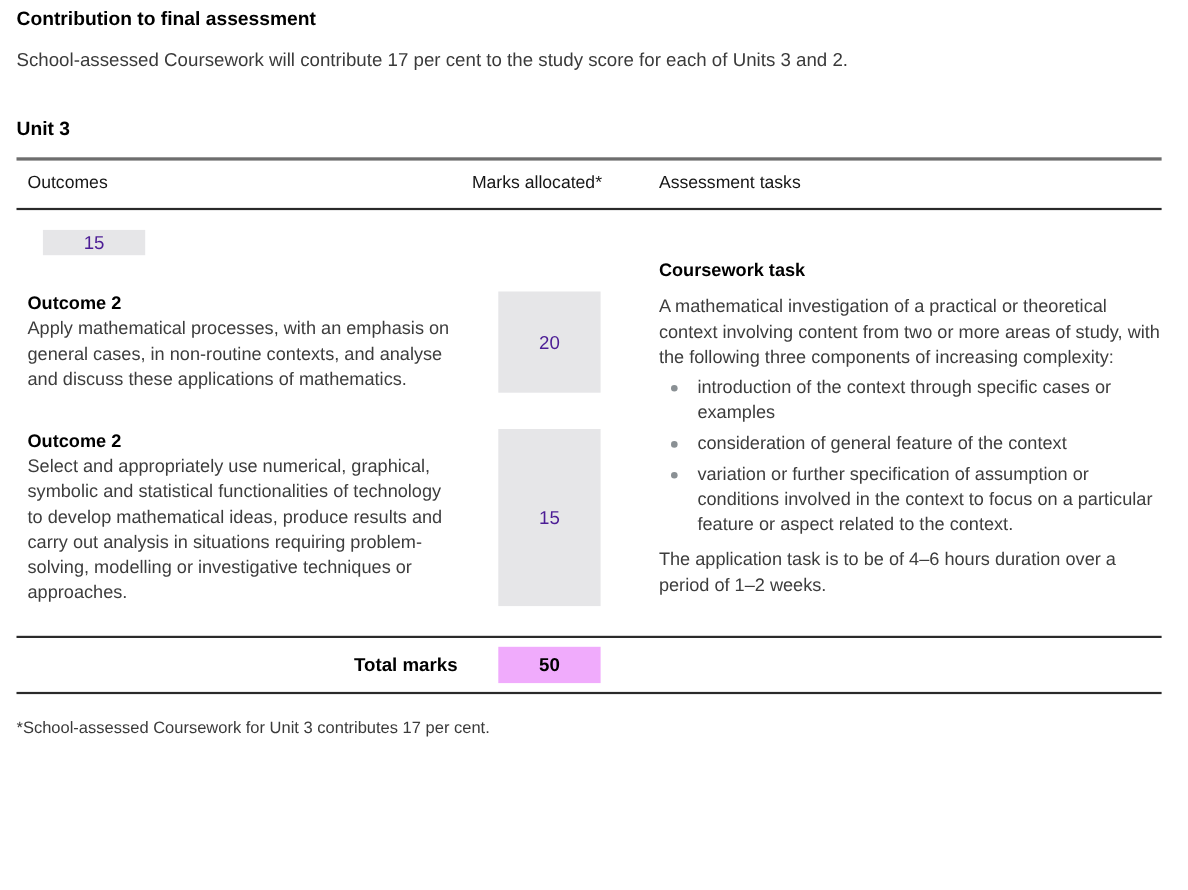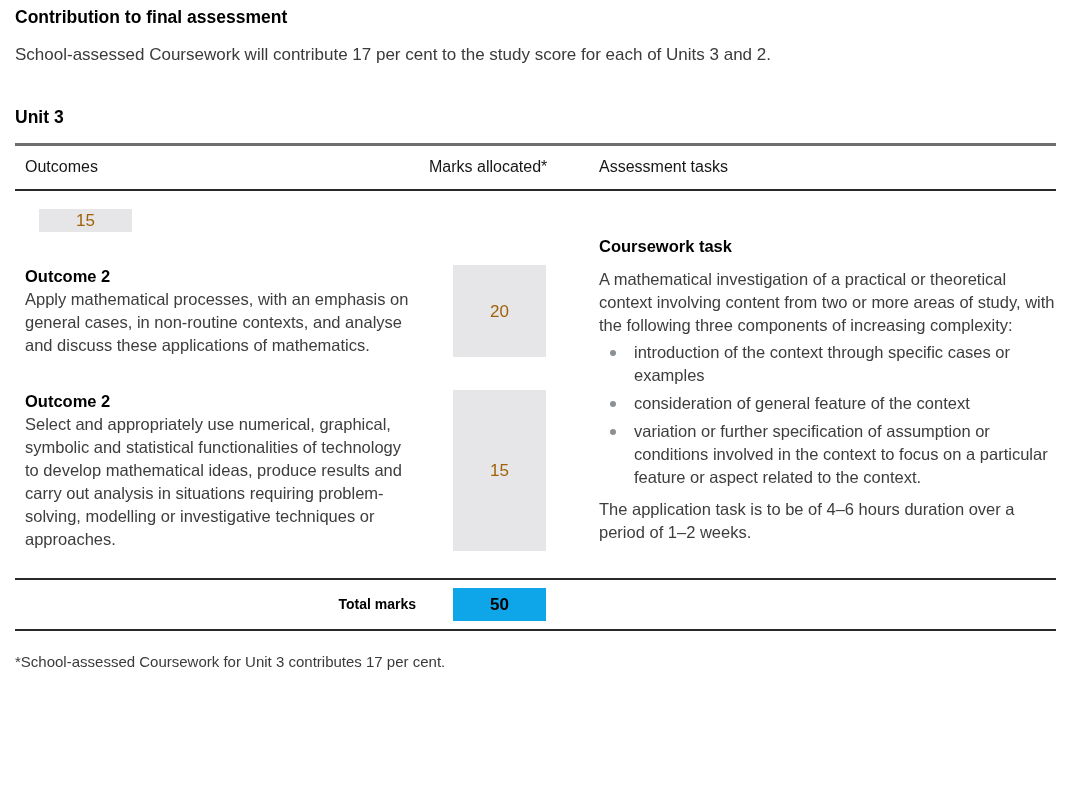--- a/index.html
+++ b/index.html
@@ -78,21 +78,21 @@
   }
   .marks-box {
     width: 93px;
     flex: 0 0 93px;
     margin-left: 24px;
     background: #e6e6e8;
     display: flex;
     align-items: center;
     justify-content: center;
     font-size: 17px;
-    color: #a16207;
+    color: #4c1d95;
   }
   .tasks-col {
     flex: 1;
     box-sizing: border-box;
     padding-top: 26px;
     max-width: 457px;
   }
   .task-title {
     font-weight: bold;
     color: #000000;
@@ -123,29 +123,29 @@
     display: grid;
     grid-template-columns: 414px 170px 1fr;
     align-items: center;
     border-top: 2px solid #2a2a2a;
     padding: 8px 0;
   }
   .total-label {
     text-align: right;
     box-sizing: border-box;
     padding-right: 13px;
-    font-size: 14px;
+    font-size: 17px;
     font-weight: bold;
     color: #000000;
   }
   .total-box {
     width: 93px;
     height: 33px;
     margin-left: 24px;
-    background: #0ea5e9;
+    background: #f0abfc;
     display: flex;
     align-items: center;
     justify-content: center;
     font-size: 17px;
     font-weight: bold;
     color: #000000;
   }
   .footnote {
     margin: 19px 0 0 0;
     font-size: 15px;

